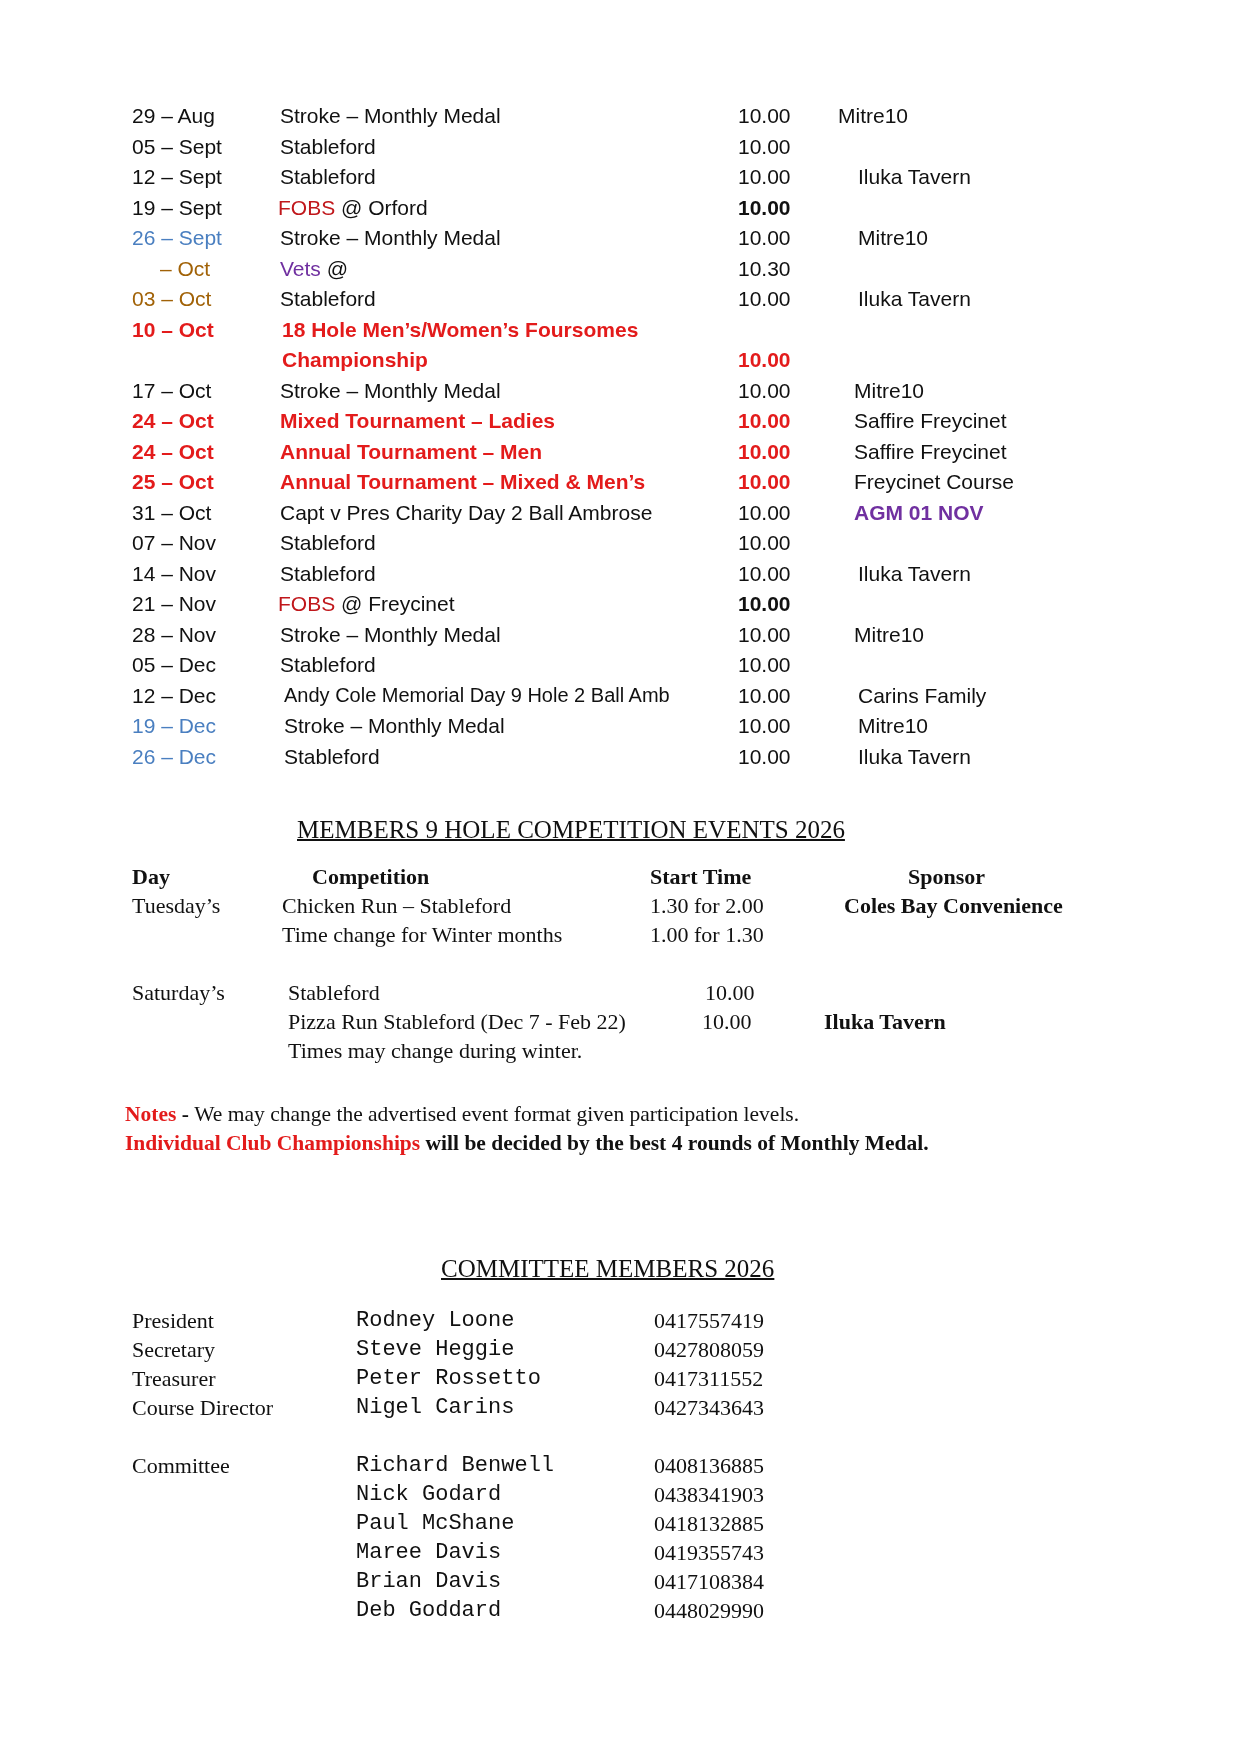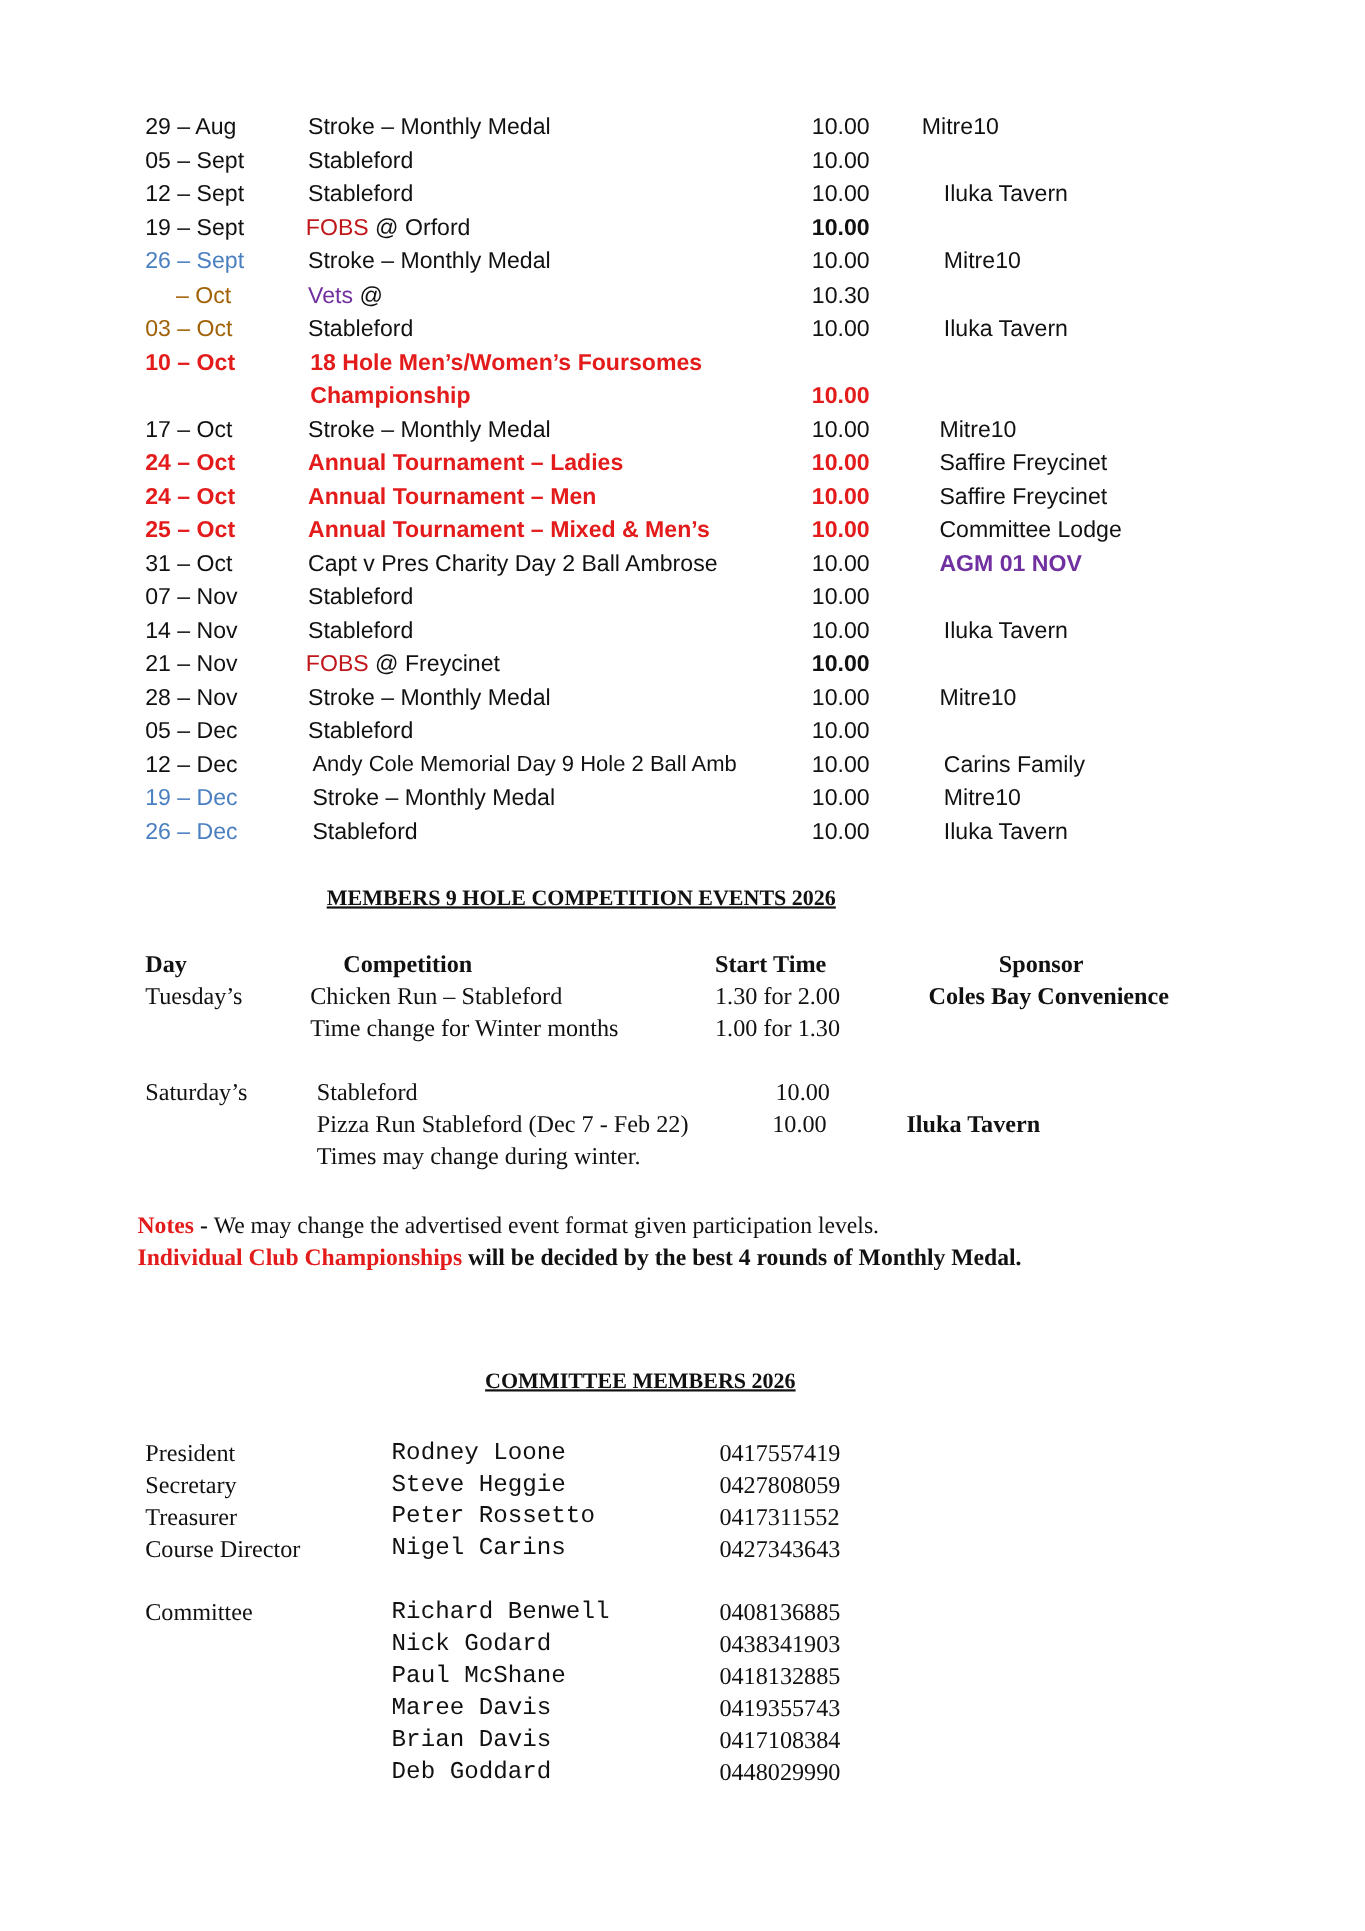--- a/index.html
+++ b/index.html
@@ -10,21 +10,21 @@
   .c-date { left: 0; }
   .c-event { left: 148px; }
   .c-time { left: 606px; }
   .c-sponsor { left: 722px; }
   .bold { font-weight: bold; }
   .red { color: #e31b1b; }
   .dred { color: #c0171b; }
   .blue { color: #a16207; }
   .lblue { color: #4a7fc0; }
   .purple { color: #7030a0; }
-  .h2 { position: absolute; font-family: "Liberation Serif", serif; font-weight: bold; font-size: 20px; text-decoration: underline; text-decoration-thickness: 2px; white-space: nowrap; }
+  .h2 { position: absolute; font-family: "Liberation Serif", serif; font-weight: normal; font-size: 25px; text-decoration: underline; text-decoration-thickness: 2px; white-space: nowrap; margin-top: 10px; }
   .nine { position: absolute; left: 132px; top: 864px; font-family: "Liberation Serif", serif; font-size: 22px; }
   .nrow { position: relative; height: 29px; white-space: nowrap; }
   .nrow span { position: absolute; top: 0; }
   .notes { position: absolute; left: 125px; top: 1102px; font-family: "Liberation Serif", serif; font-size: 21.5px; white-space: nowrap; }
   .notes .line { height: 29px; }
   .comm { position: absolute; left: 132px; top: 1308px; font-family: "Liberation Serif", serif; font-size: 22px; }
   .crow { position: relative; height: 29px; white-space: nowrap; }
   .crow span { position: absolute; top: 0; }
   .cr-role { left: 0; }
   .cr-name { left: 224px; font-family: Liberation Mono, monospace; }
@@ -82,35 +82,35 @@
     <span class="c-time red bold">10.00</span>
   </div>
   <div class="srow">
     <span class="c-date">17 – Oct</span>
     <span class="c-event">Stroke – Monthly Medal</span>
     <span class="c-time">10.00</span>
     <span class="c-sponsor">Mitre10</span>
   </div>
   <div class="srow">
     <span class="c-date red bold">24 – Oct</span>
-    <span class="c-event red bold">Annual Tournament – Ladies</span>
+    <span class="c-event red bold">Mixed Tournament – Ladies</span>
     <span class="c-time red bold">10.00</span>
     <span class="c-sponsor">Saffire Freycinet</span>
   </div>
   <div class="srow">
     <span class="c-date red bold">24 – Oct</span>
     <span class="c-event red bold">Annual Tournament – Men</span>
     <span class="c-time red bold">10.00</span>
     <span class="c-sponsor">Saffire Freycinet</span>
   </div>
   <div class="srow">
     <span class="c-date red bold">25 – Oct</span>
     <span class="c-event red bold">Annual Tournament – Mixed &amp; Men’s</span>
     <span class="c-time red bold">10.00</span>
-    <span class="c-sponsor">Committee Lodge</span>
+    <span class="c-sponsor">Freycinet Course</span>
   </div>
   <div class="srow">
     <span class="c-date">31 – Oct</span>
     <span class="c-event">Capt v Pres Charity Day 2 Ball Ambrose</span>
     <span class="c-time">10.00</span>
     <span class="c-sponsor purple bold">AGM 01 NOV</span>
   </div>
   <div class="srow">
     <span class="c-date">07 – Nov</span>
     <span class="c-event">Stableford</span>

